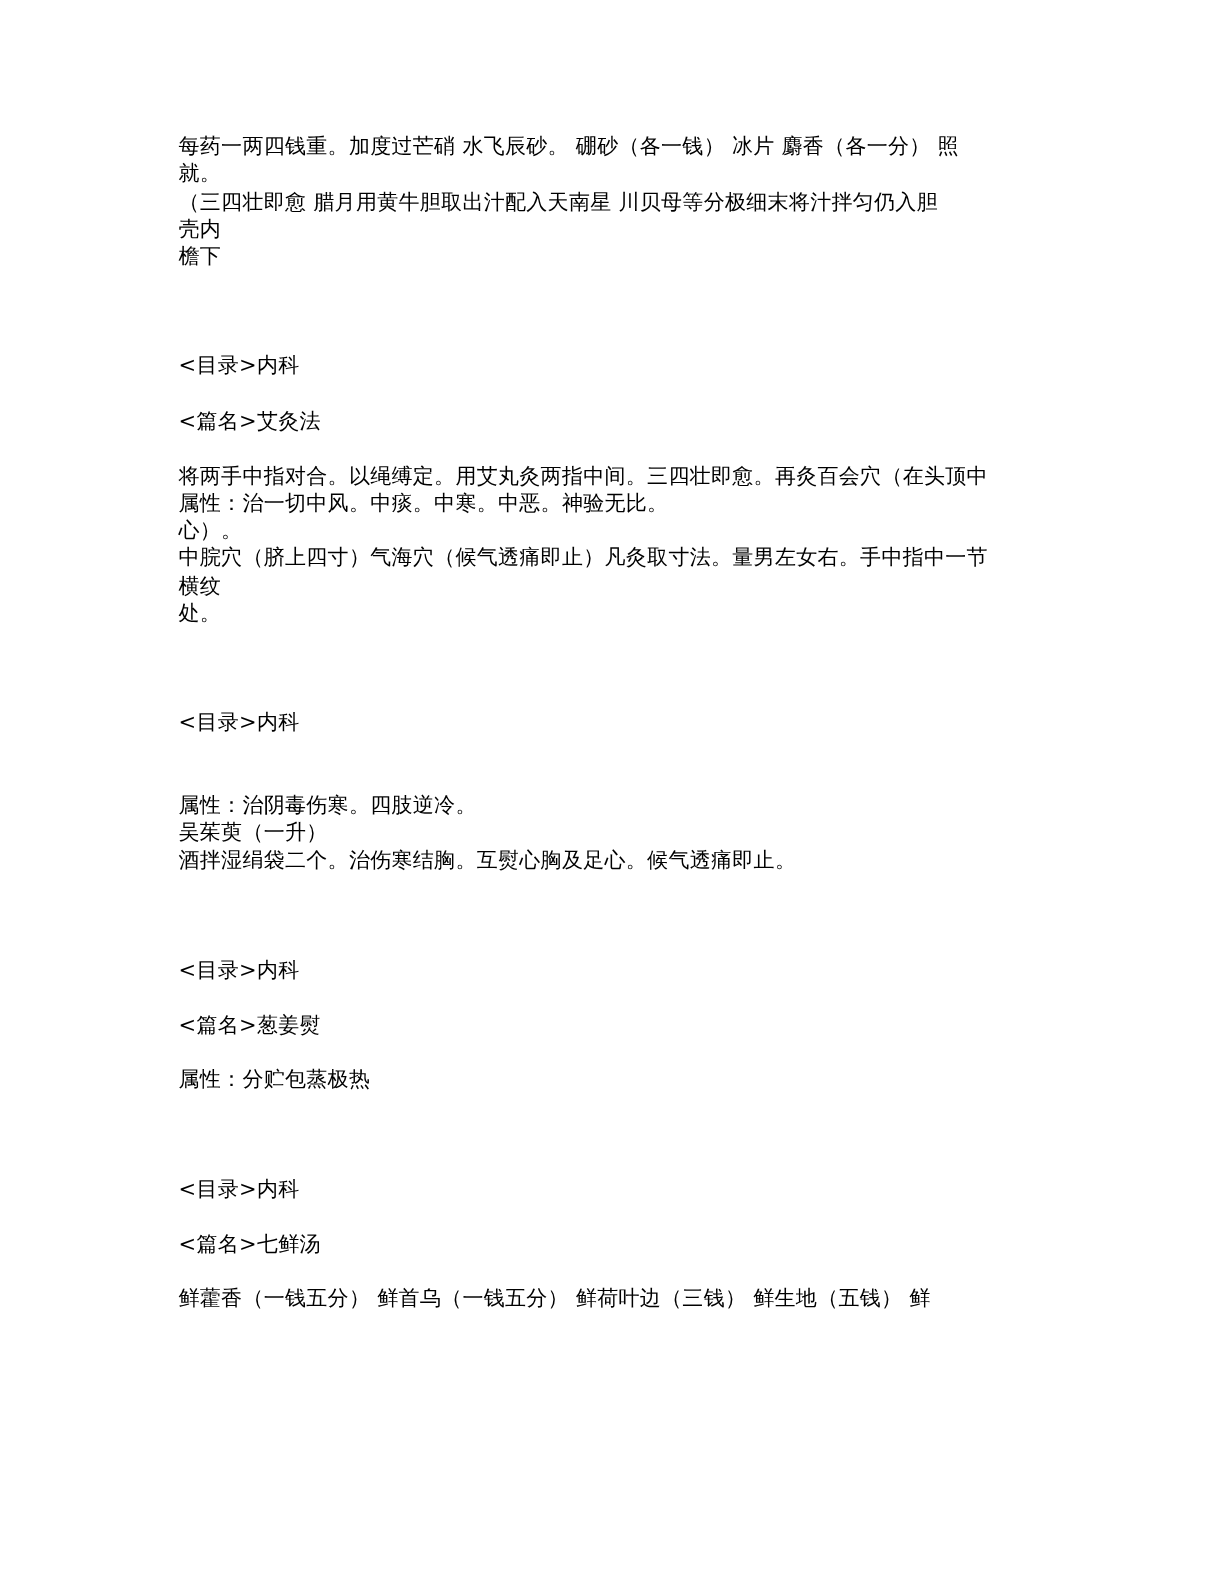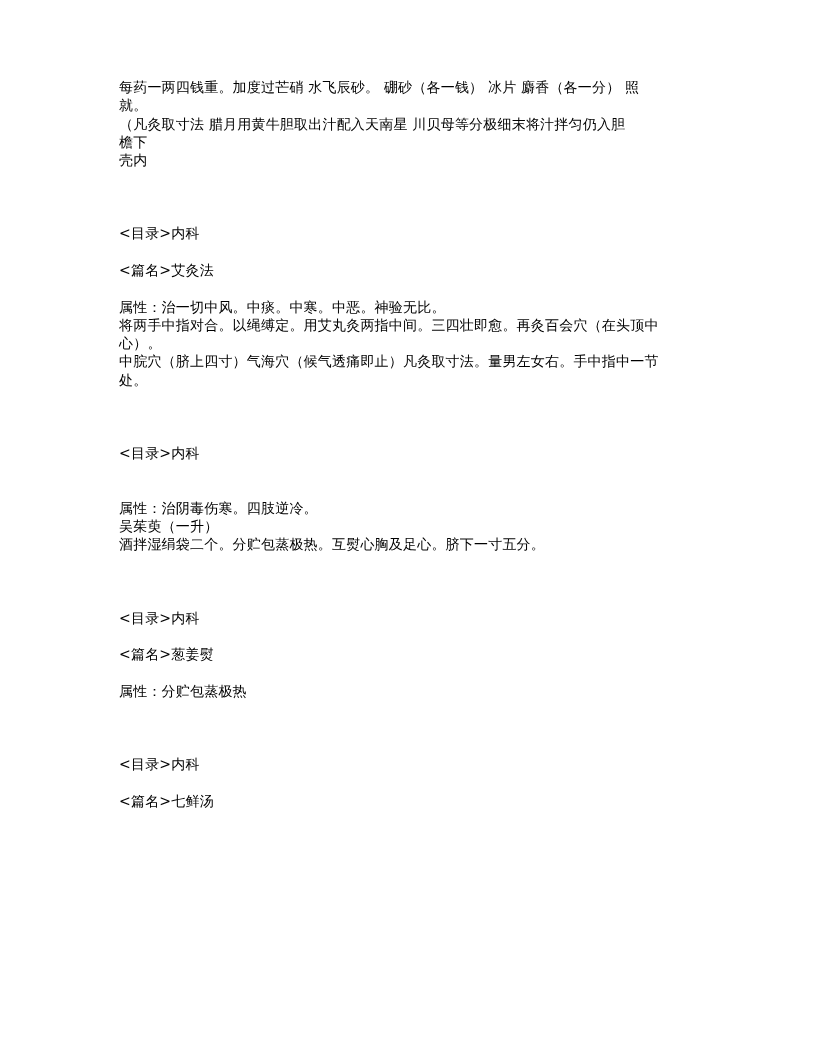--- a/index.html
+++ b/index.html
@@ -9,74 +9,76 @@
   }
   .page {
     position: relative;
     width: 816px;
     height: 1056px;
     background: #ffffff;
     overflow: hidden;
   }
   .doc-content {
     position: absolute;
-    top: 78px;
+    top: 89px;
     left: 119px;
     width: 560px;
     color: #000000;
     font-family: "DejaVu Serif", "Liberation Serif", serif;
     font-size: 14px;
     line-height: 18.3px;
     letter-spacing: 0.2px;
   }
   .line {
     white-space: pre;
     min-height: 18.3px;
   }
 </style>
 </head>
 <body>
 
 <div class="page">
   <div class="doc-content">
     <div class="line">每药一两四钱重。加度过芒硝 水飞辰砂。 硼砂（各一钱） 冰片 麝香（各一分） 照</div>
     <div class="line">就。</div>
-    <div class="line">（凡灸取寸法 腊月用黄牛胆取出汁配入天南星 川贝母等分极细末将汁拌匀仍入胆</div>
+    <div class="line">（三四壮即愈 腊月用黄牛胆取出汁配入天南星 川贝母等分极细末将汁拌匀仍入胆</div>
+    <div class="line">壳内</div>
     <div class="line">檐下</div>
-    <div class="line">壳内</div>
     <div class="line"></div>
     <div class="line"></div>
     <div class="line"></div>
     <div class="line">&lt;目录&gt;内科</div>
     <div class="line"></div>
     <div class="line">&lt;篇名&gt;艾灸法</div>
     <div class="line"></div>
+    <div class="line">将两手中指对合。以绳缚定。用艾丸灸两指中间。三四壮即愈。再灸百会穴（在头顶中</div>
     <div class="line">属性：治一切中风。中痰。中寒。中恶。神验无比。</div>
-    <div class="line">将两手中指对合。以绳缚定。用艾丸灸两指中间。三四壮即愈。再灸百会穴（在头顶中</div>
     <div class="line">心）。</div>
     <div class="line">中脘穴（脐上四寸）气海穴（候气透痛即止）凡灸取寸法。量男左女右。手中指中一节</div>
+    <div class="line">横纹</div>
     <div class="line">处。</div>
     <div class="line"></div>
     <div class="line"></div>
     <div class="line"></div>
     <div class="line">&lt;目录&gt;内科</div>
     <div class="line"></div>
     <div class="line"></div>
     <div class="line">属性：治阴毒伤寒。四肢逆冷。</div>
     <div class="line">吴茱萸（一升）</div>
-    <div class="line">酒拌湿绢袋二个。分贮包蒸极热。互熨心胸及足心。脐下一寸五分。</div>
+    <div class="line">酒拌湿绢袋二个。治伤寒结胸。互熨心胸及足心。候气透痛即止。</div>
     <div class="line"></div>
     <div class="line"></div>
     <div class="line"></div>
     <div class="line">&lt;目录&gt;内科</div>
     <div class="line"></div>
     <div class="line">&lt;篇名&gt;葱姜熨</div>
     <div class="line"></div>
     <div class="line">属性：分贮包蒸极热</div>
     <div class="line"></div>
     <div class="line"></div>
     <div class="line"></div>
     <div class="line">&lt;目录&gt;内科</div>
     <div class="line"></div>
     <div class="line">&lt;篇名&gt;七鲜汤</div>
     <div class="line"></div>
+    <div class="line">鲜藿香（一钱五分） 鲜首乌（一钱五分） 鲜荷叶边（三钱） 鲜生地（五钱） 鲜</div>
   </div>
 </div>
 
 </body></html>

